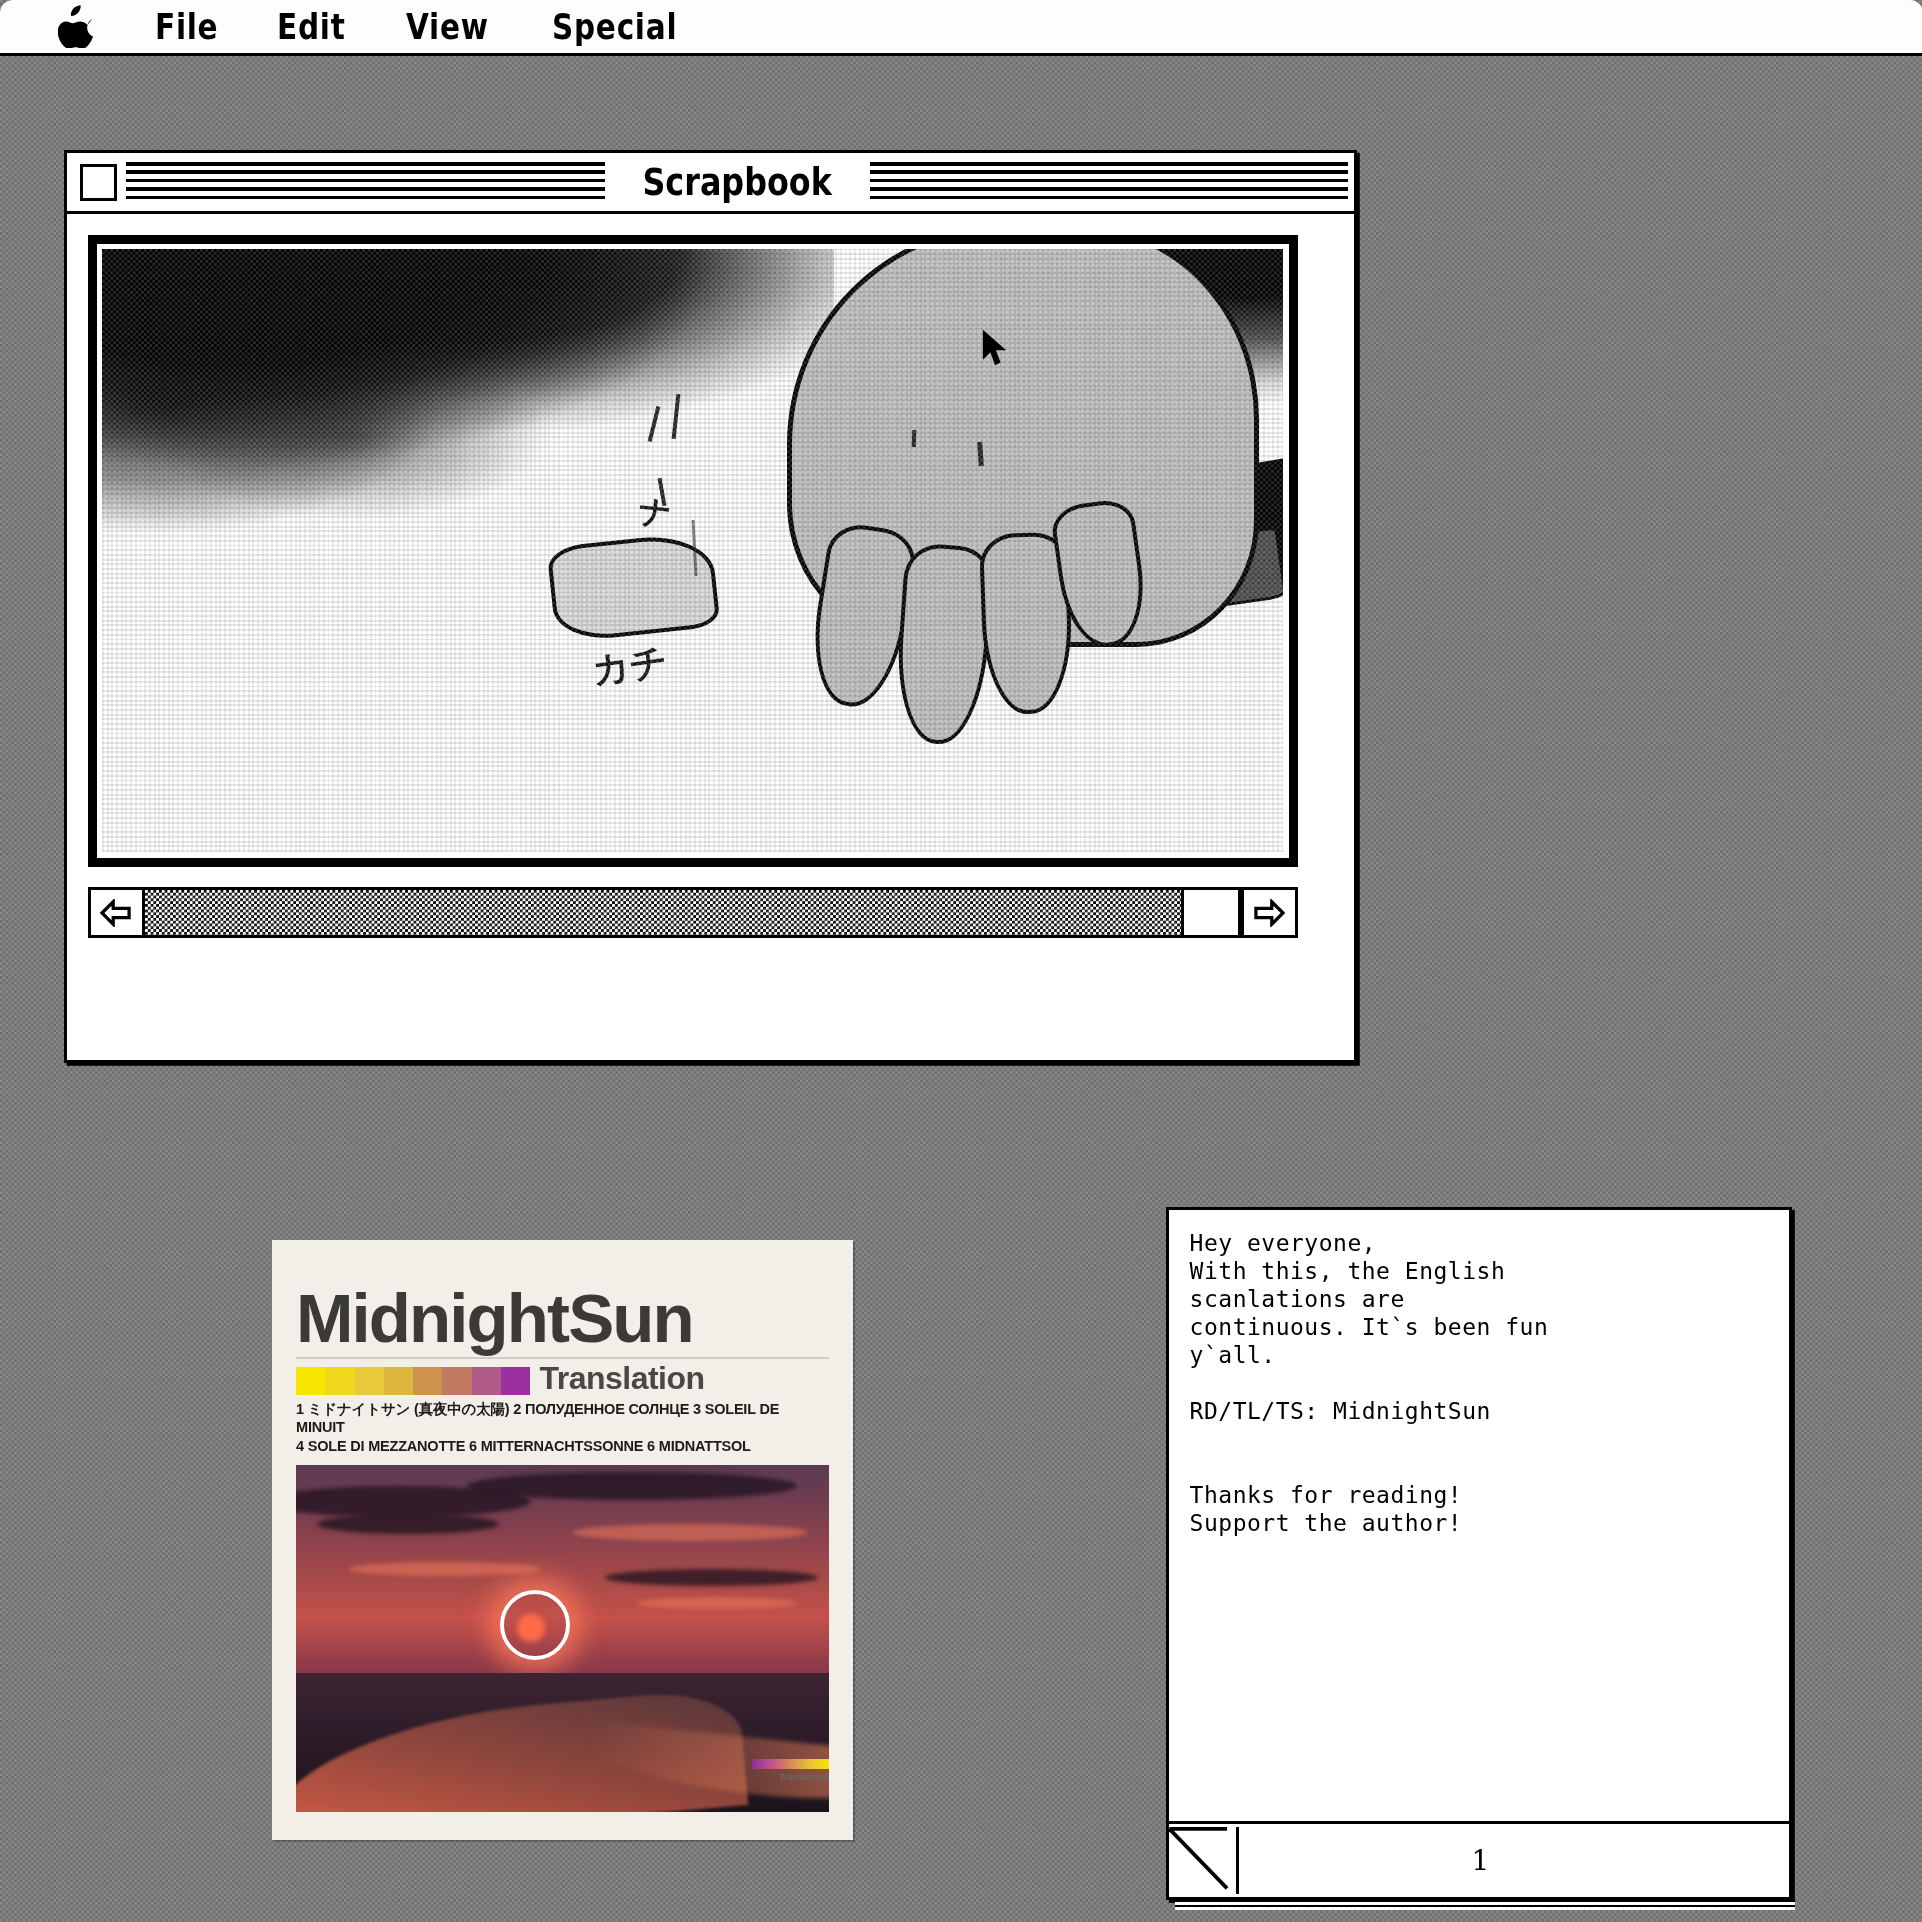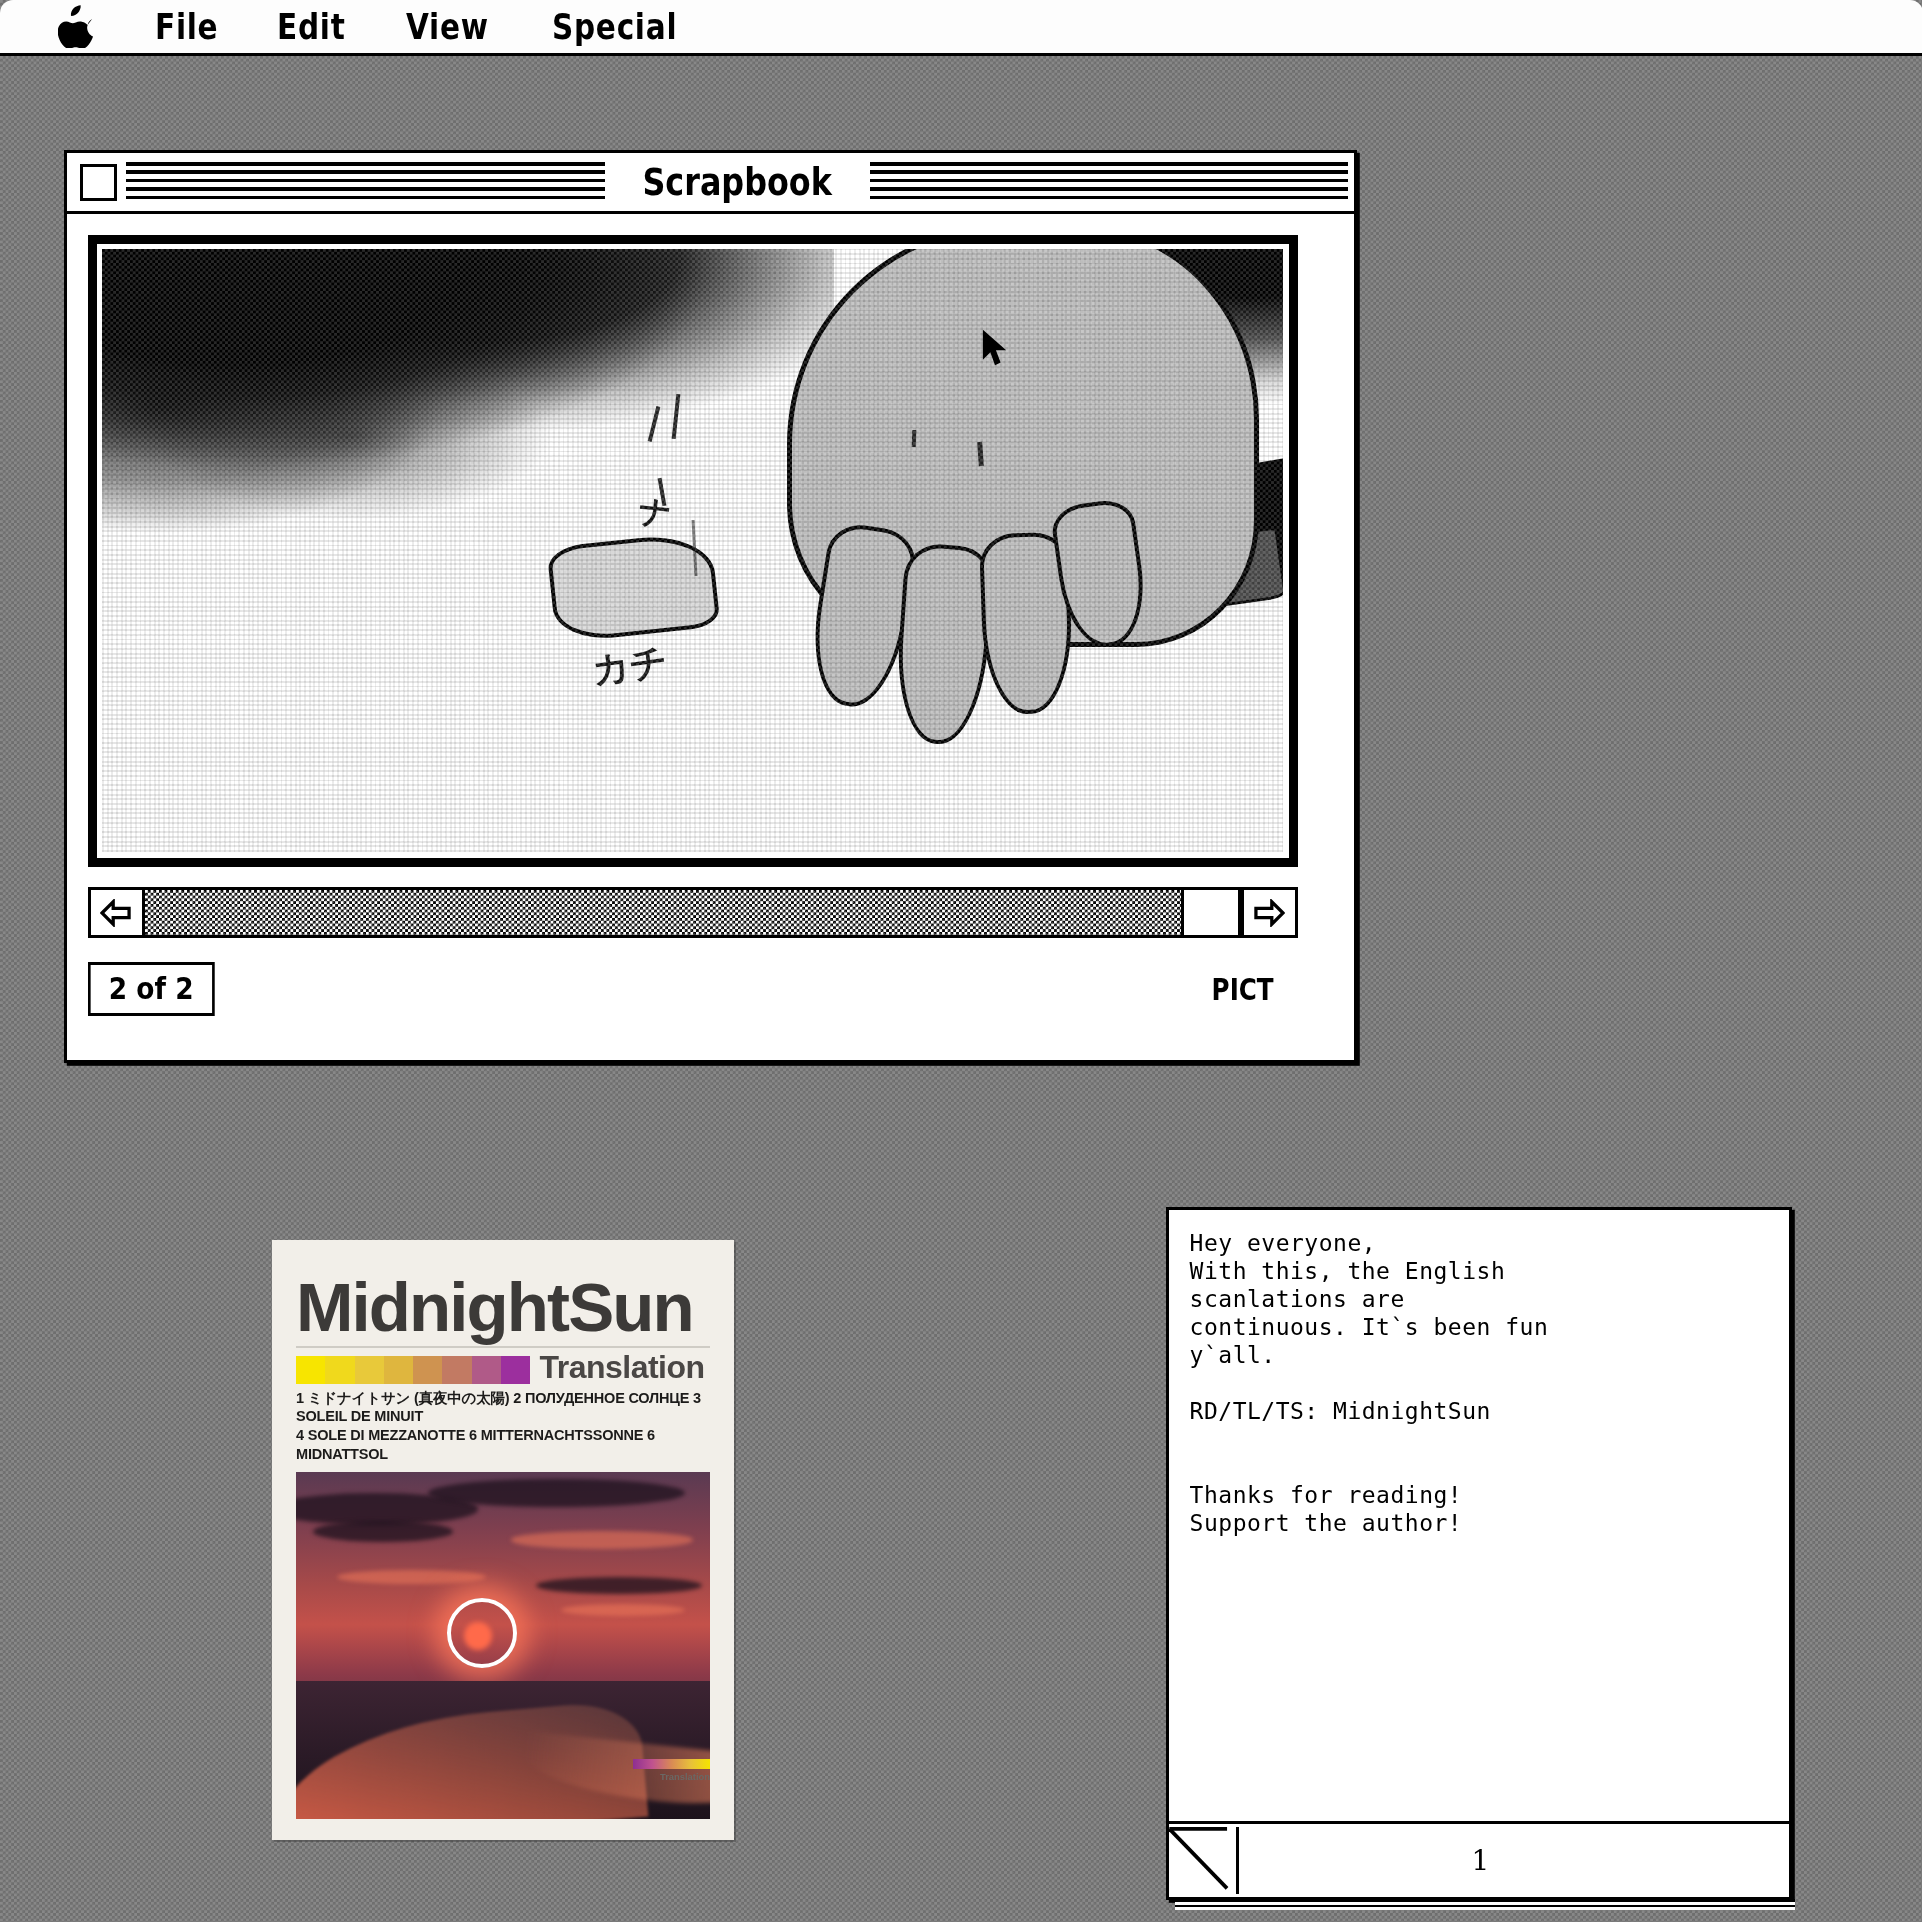--- a/index.html
+++ b/index.html
@@ -260,24 +260,24 @@
     color: #000;
     transform: scaleX(0.82);
     transform-origin: right center;
     margin-right: 24px;
   }
 
   
   #poster {
     position: absolute;
     left: 272px; top: 1240px;
-    width: 462px; height: 600px;
+    width: 581px; height: 600px;
     background: #f2efe9;
     box-sizing: border-box;
-    padding: 29px 24px 0 24px;
+    padding: 40px 24px 0 24px;
     box-shadow: 1.9px 1.9px 0 rgba(0,0,0,0.25);
   }
   #poster-title {
     font-family: "Liberation Sans", sans-serif;
     font-weight: bold;
     font-size: 69px;
     letter-spacing: -1.9px;
     color: #3c3a38;
     line-height: 0.95;
     margin: 5.6px 0 5.6px 0;
@@ -522,24 +522,20 @@
       </div>
       <div class="sb-track"></div>
       <div class="sb-thumb"></div>
       <div class="sb-arrow right">
         <svg width="32" height="28" viewBox="0 0 34 30">
           <path d="M32 15 L20 3 L20 10 L3 10 L3 20 L20 20 L20 27 Z" fill="#fff" stroke="#000" stroke-width="3.5" stroke-linejoin="miter"></path>
         </svg>
       </div>
     </div>
 
-    <div id="scrapbook-status">
-      <div id="page-counter">2 of 2</div>
-      <div id="pict-type">PICT</div>
-    </div>
 
   </div>
 </div>
 
 <div id="poster">
   <div id="poster-title">MidnightSun</div>
   <div id="poster-rule"></div>
 
   <div id="poster-band-row">
     <div id="poster-swatches">

